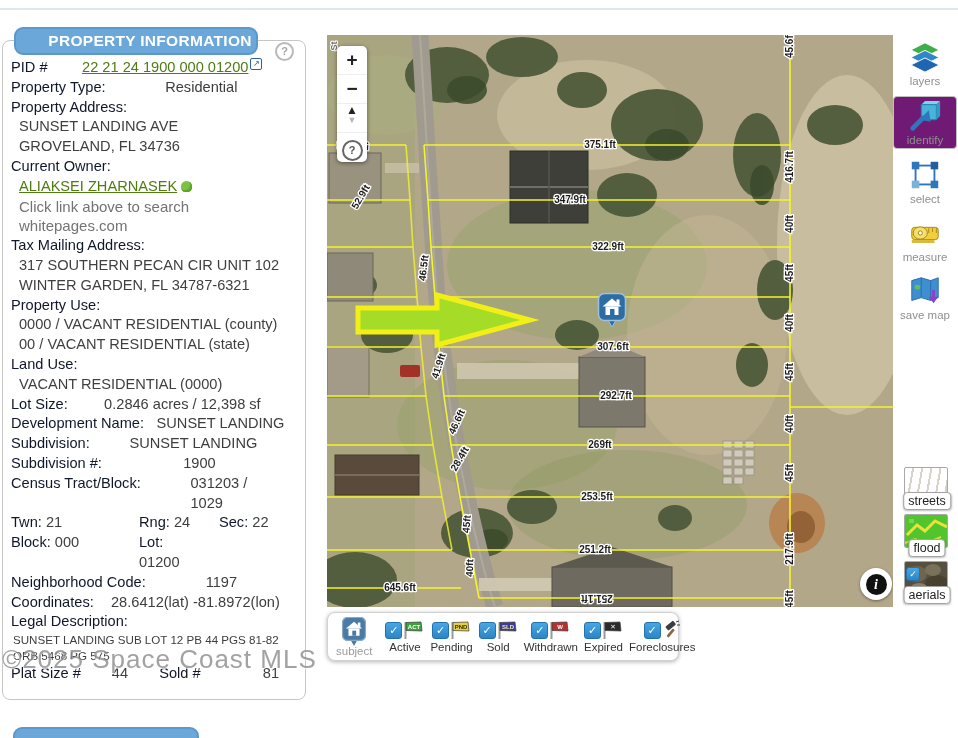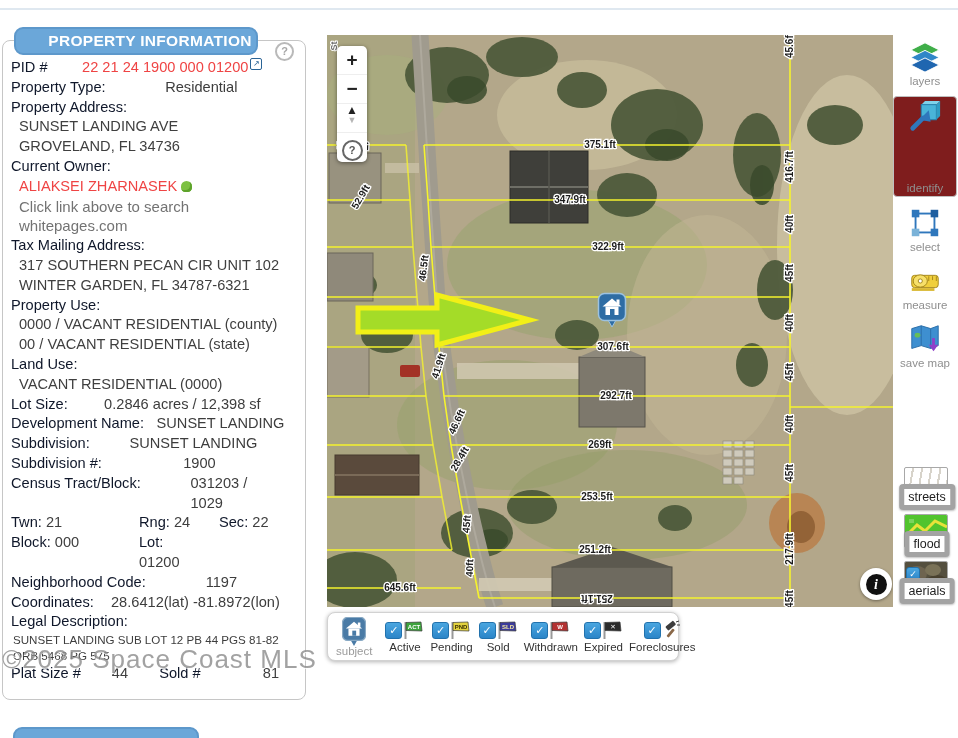--- a/index.html
+++ b/index.html
@@ -13,21 +13,21 @@
   .panel-header{position:absolute;left:11px;top:-14px;width:212px;height:24px;
        background:#6ba7d9;border:2px solid #5d98cb;border-radius:9px;color:#fff;
        font-weight:bold;font-size:15.5px;letter-spacing:.3px;text-align:center;line-height:24px;cursor:pointer;padding-left:28px;}
   .help-btn{position:absolute;right:11px;top:1px;width:15px;height:15px;border:2px solid #b9b9b9;
        border-radius:50%;color:#a6a6a6;font-size:11px;font-weight:bold;text-align:center;line-height:15px;cursor:pointer;}
   .pb{padding:17px 8px 0 8px;font-size:14.6px;line-height:19.8px;}
   .row{display:flex;}
   .lbl{font-weight:normal;color:#0f172a;white-space:nowrap;}
   .val{flex:1;text-align:center;color:#3d3d3d;}
   .ind{padding-left:8px;}
-  .link{color:#ef4444;cursor:pointer;}
+  .link{color:#4d7c0f;cursor:pointer;text-decoration:underline;}
   .hint{color:#737373;font-size:15px;padding-left:8px;}
   .pre{white-space:pre-line;}
   .inblk{display:inline-block;text-align:left;}
   .c1{width:128px;}.c2{width:80px;}.c3{flex:1;}
   .legal{font-size:11.6px;line-height:16px;padding-left:2px;color:#3d3d3d;}
   .plat .v1{flex:1;text-align:center;}
   .plat .v2{flex:1;text-align:right;padding-right:18px;}
   .ext-ico{display:inline-block;width:10px;height:10px;border:1.5px solid #2a6496;border-radius:2px;
        font-size:8px;line-height:9px;color:#2a6496;vertical-align:super;text-align:center;margin-left:2px;}
   .wp-ico{display:inline-block;width:11px;height:11px;background:#7dc142;border-radius:50% 50% 40% 40%;
@@ -49,26 +49,26 @@
   .zc .q span{display:inline-block;width:17px;height:17px;border:2px solid #666;border-radius:50%;
        font-size:11px;line-height:17px;color:#555;}
   .info-btn{position:absolute;left:533px;top:533px;width:32px;height:32px;background:#fff;border-radius:50%;
        box-shadow:0 1px 3px rgba(0,0,0,.4);display:flex;align-items:center;justify-content:center;cursor:pointer;}
   .info-btn i{width:21px;height:21px;background:#111;border-radius:50%;color:#fff;font-family:"Liberation Serif",serif;
        font-style:italic;font-weight:bold;font-size:14px;text-align:center;line-height:21px;}
   
   .toolbar{position:absolute;left:893px;top:38px;width:64px;display:flex;flex-direction:column;}
   .tool{display:flex;flex-direction:column;align-items:center;margin-bottom:7px;cursor:pointer;padding:2px 5px;}
   .tool .tlabel{font-size:11.5px;color:#8f8f8f;margin-top:1px;}
-  .tool.active{background:#7f1d1d;border:1px solid #bfbfbf;border-radius:4px;gap:48px;}
+  .tool.active{background:#701a75;border:1px solid #bfbfbf;border-radius:4px;}
   .basemaps{position:absolute;left:899px;top:467px;width:56px;display:flex;flex-direction:column;align-items:center;}
   .bm{position:relative;width:46px;height:40px;margin-bottom:7px;cursor:pointer;}
   .bm .thumb{width:44px;height:34px;border:1px solid #a8a8a8;border-radius:2px;box-sizing:border-box;overflow:hidden;}
   .bm.streets .thumb{background:#f1eee8 repeating-linear-gradient(100deg,#ffffff 0 7px,#d7d3ca 7px 9px);}
-  .bm .pill{position:absolute;left:50%;transform:translateX(-50%);bottom:-3px;background:#fff;border:5px solid #a3a3a3;
+  .bm .pill{position:absolute;left:50%;transform:translateX(-50%);bottom:-3px;background:#fff;border:1px solid #a3a3a3;
        border-radius:4px;font-size:12.5px;color:#222;padding:0 4px;line-height:16px;white-space:nowrap;
        box-shadow:0 1px 2px rgba(0,0,0,.25);}
   .bm .cb-mini{position:absolute;left:2px;top:2px;}
   
   .legend{position:absolute;left:327px;top:612px;width:352px;height:49px;background:#fff;border:1px solid #d2d2d2;
        border-radius:8px;box-shadow:0 1px 4px rgba(0,0,0,.3);display:flex;align-items:center;padding:0 8px;box-sizing:border-box;}
   .subject{display:flex;flex-direction:column;align-items:center;margin-right:10px;}
   .subject .slabel{font-size:11.5px;color:#9b9b9b;margin-top:-1px;}
   .status{display:flex;flex-direction:column;align-items:center;margin:0 3px;}
   .status .top{display:flex;align-items:flex-start;height:20px;}

